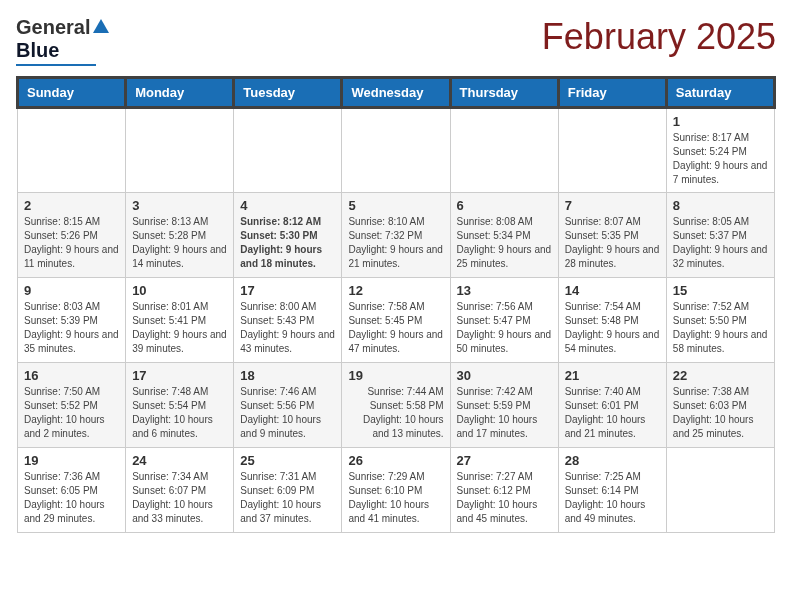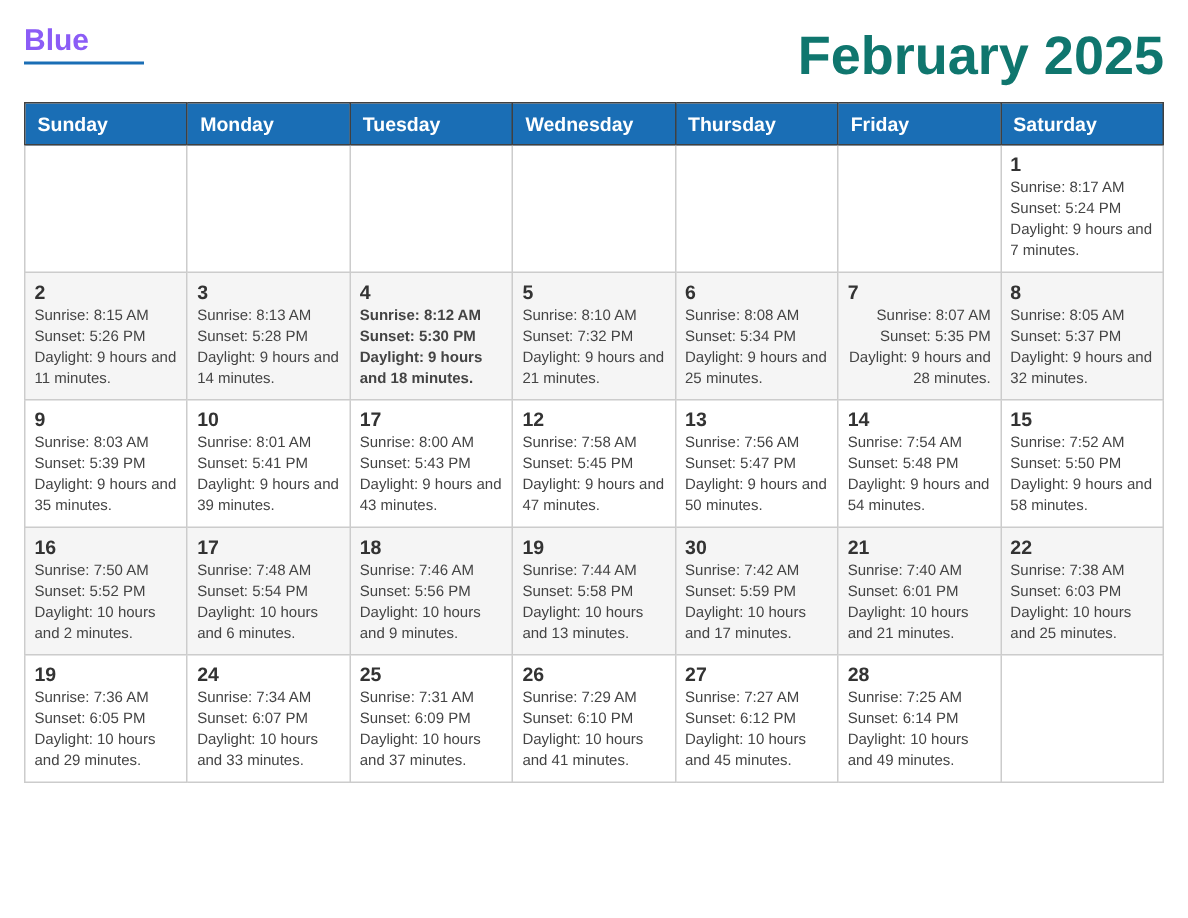--- a/index.html
+++ b/index.html
@@ -22,60 +22,60 @@
       align-items: flex-start;
     }
     .logo-text {
       display: flex;
       align-items: center;
       font-size: 20px;
       font-weight: bold;
       color: #333;
     }
     .logo-general { color: #333; }
-    .logo-blue { color: #8b5cf6; text-align: right; }
+    .logo-blue { color: #0f172a; text-align: right; }
     .logo-triangle {
       width: 0;
       height: 0;
       border-left: 8px solid transparent;
       border-right: 8px solid transparent;
       border-bottom: 14px solid #1a6eb5;
       margin-left: 3px;
       margin-top: -4px;
     }
     .logo-line {
       width: 80px;
       height: 2px;
       background: #1a6eb5;
       margin-top: 2px;
     }
     .title-area {
       text-align: right;
     }
     .month-title {
       font-size: 36px;
-      font-weight: bold;
-      color: #0f766e;
+      font-weight: normal;
+      color: #7f1d1d;
     }
     .location-title {
       font-size: 16px;
       color: #333;
     }
     .calendar-table {
       width: 100%;
       border-collapse: collapse;
       border: 1px solid #ccc;
     }
     .calendar-table th {
       background: #1a6eb5;
       color: #fff;
       text-align: left;
       padding: 6px 8px;
       font-size: 13px;
-      border: 1px solid #404040;
+      border: 3px solid #404040;
     }
     .calendar-table td {
       width: calc(100% / 7);
       vertical-align: top;
       padding: 5px 6px;
       border: 1px solid #ccc;
       font-size: 10.5px;
       color: #333;
       height: 85px;
     }
@@ -97,20 +97,24 @@
     }
     .row-normal td {
       background: #fff;
     }
   </style>
 </head>
 <body>
 
 <div class="header-area">
   <div class="logo">
+    <div class="logo-text">
+      <span class="logo-general">General</span>
+      <div class="logo-triangle"></div>
+    </div>
     <div class="logo-text" style="margin-top:0;">
       <span class="logo-blue">Blue</span>
     </div>
     <div class="logo-line"></div>
   </div>
   <div class="title-area">
     <div class="month-title">February 2025</div>
   </div>
 </div>
 
@@ -167,21 +171,21 @@
 Daylight: 9 hours and 21 minutes.</div>
         </td>
         <td>
           <div class="day-number">6</div>
           <div class="day-info" style="white-space: pre-line;">Sunrise: 8:08 AM
 Sunset: 5:34 PM
 Daylight: 9 hours and 25 minutes.</div>
         </td>
         <td>
           <div class="day-number">7</div>
-          <div class="day-info" style="white-space: pre-line; text-align: right;">Sunrise: 8:07 AM
+          <div class="day-info" style="white-space: pre-line;">Sunrise: 8:07 AM
 Sunset: 5:35 PM
 Daylight: 9 hours and 28 minutes.</div>
         </td>
         <td>
           <div class="day-number">8</div>
           <div class="day-info" style="white-space: pre-line;">Sunrise: 8:05 AM
 Sunset: 5:37 PM
 Daylight: 9 hours and 32 minutes.</div>
         </td>
       </tr>
@@ -243,21 +247,21 @@
 Daylight: 10 hours and 6 minutes.</div>
         </td>
         <td>
           <div class="day-number">18</div>
           <div class="day-info" style="white-space: pre-line;">Sunrise: 7:46 AM
 Sunset: 5:56 PM
 Daylight: 10 hours and 9 minutes.</div>
         </td>
         <td>
           <div class="day-number">19</div>
-          <div class="day-info" style="white-space: pre-line;">Sunrise: 7:44 AM
+          <div class="day-info" style="white-space: pre-line; text-align: right;">Sunrise: 7:44 AM
 Sunset: 5:58 PM
 Daylight: 10 hours and 13 minutes.</div>
         </td>
         <td>
           <div class="day-number">30</div>
           <div class="day-info" style="white-space: pre-line;">Sunrise: 7:42 AM
 Sunset: 5:59 PM
 Daylight: 10 hours and 17 minutes.</div>
         </td>
         <td>

